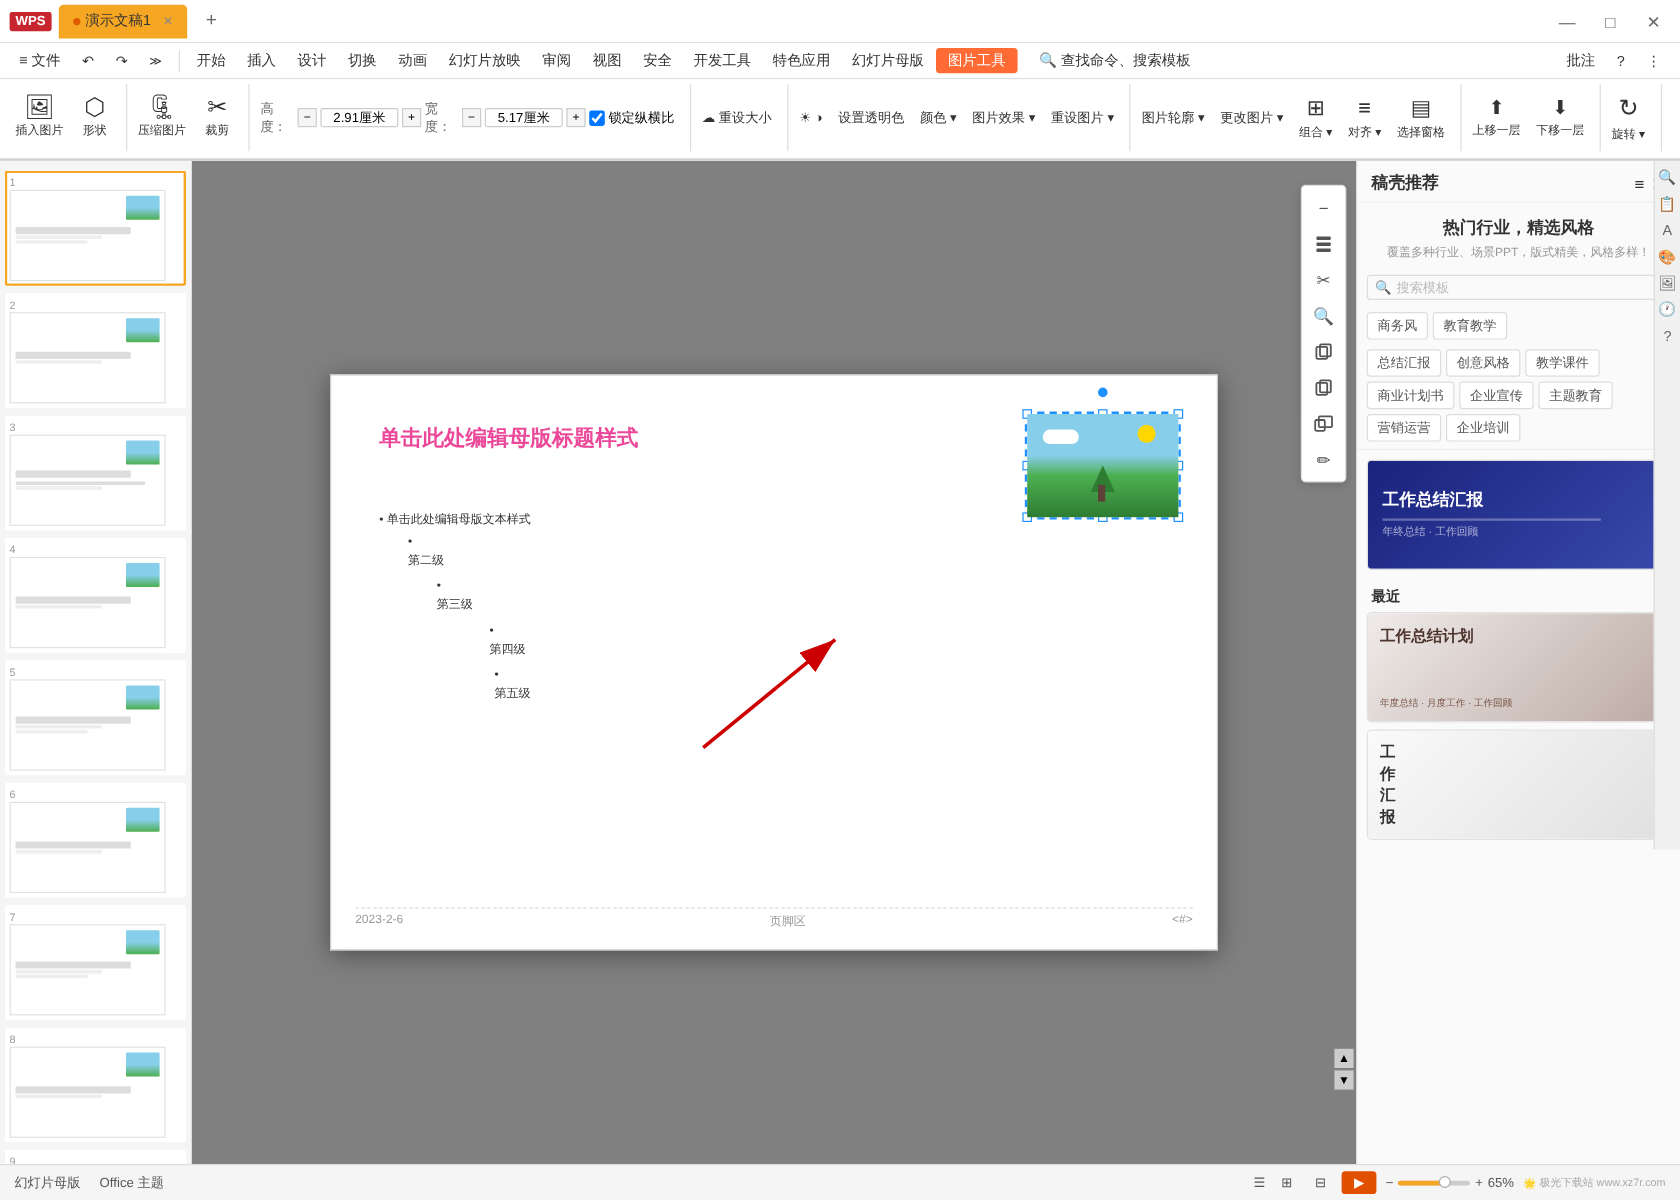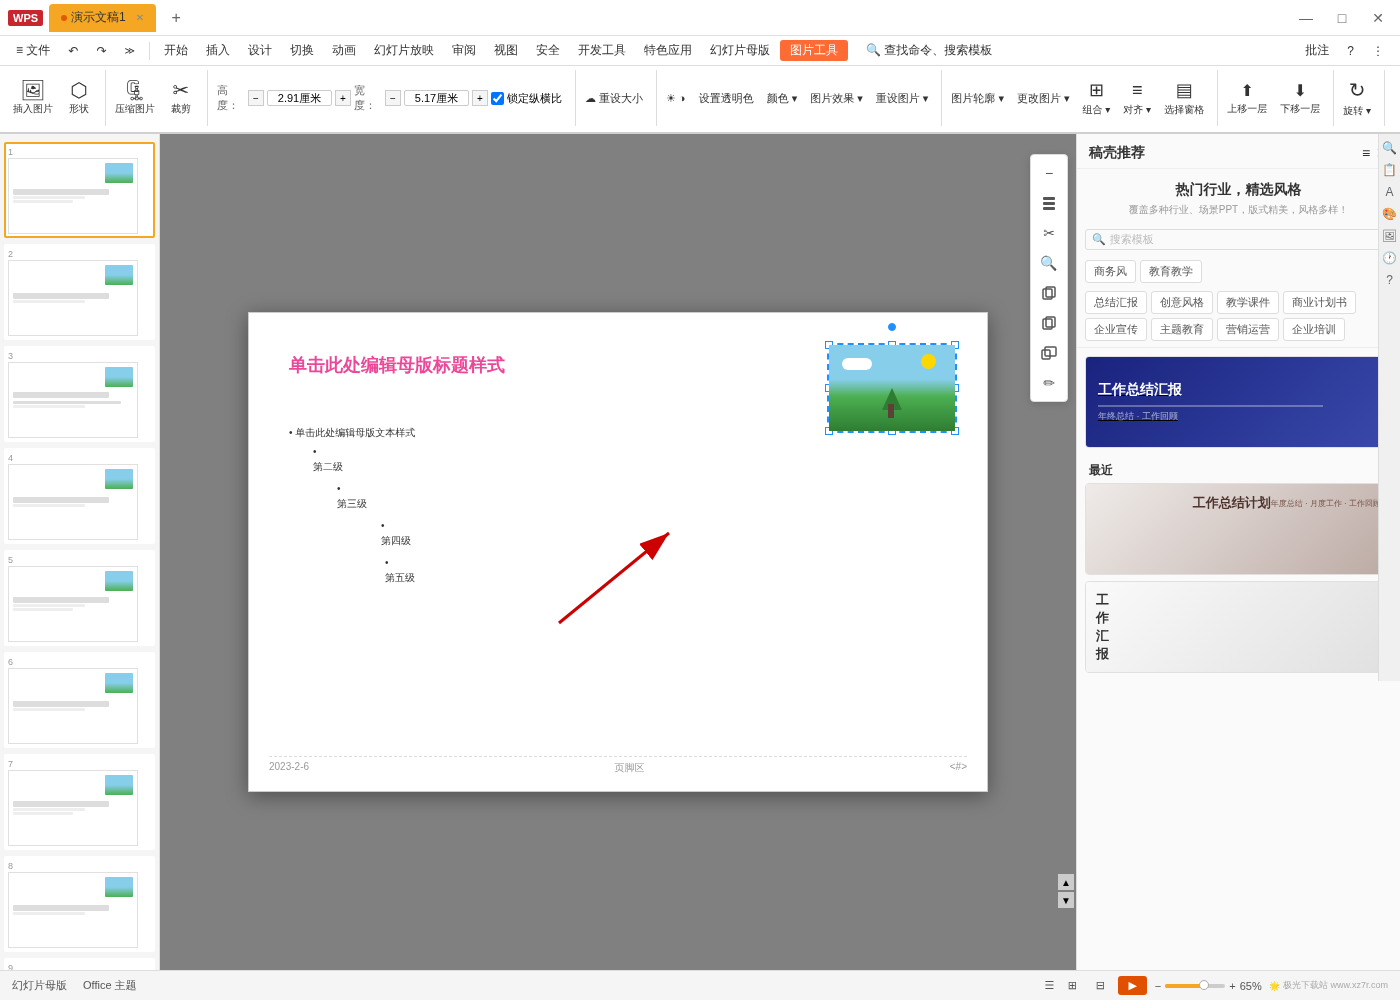--- a/index.html
+++ b/index.html
@@ -224,21 +224,21 @@
     .slide-footer {
       position: absolute; bottom: 16px; left: 20px; right: 20px;
       display: flex; justify-content: space-between;
       font-size: 10px; color: #999;
       border-top: 1px dashed #ddd;
       padding-top: 4px;
     }
 
     
     .right-panel {
-      width: 324px;
+      width: 270px;
       background: #fafafa;
       border-left: 1px solid #ddd;
       display: flex;
       flex-direction: column;
       overflow: hidden;
     }
     .right-panel-header {
       padding: 10px 12px 6px;
       font-size: 14px; font-weight: bold; color: #333;
       display: flex; justify-content: space-between; align-items: center;
@@ -715,35 +715,35 @@
           <div class="filter-btn">总结汇报</div>
           <div class="filter-btn">创意风格</div>
           <div class="filter-btn">教学课件</div>
           <div class="filter-btn">商业计划书</div>
           <div class="filter-btn">企业宣传</div>
           <div class="filter-btn">主题教育</div>
           <div class="filter-btn">营销运营</div>
           <div class="filter-btn">企业培训</div>
         </div>
 
-        <div style="padding:8px;text-decoration:underline;">
+        <div style="padding:8px;">
           <div style="border:1px solid #e0e0e0;border-radius:4px;overflow:hidden;cursor:pointer;background:white;">
             <div style="height:90px;background:linear-gradient(135deg,#1a237e,#3949ab);position:relative;display:flex;flex-direction:column;justify-content:center;padding:12px;">
               <div style="font-size:14px;color:white;font-weight:bold;">工作总结汇报</div>
               <div style="height:2px;background:rgba(255,255,255,0.3);width:80%;margin-top:6px;"></div>
               <div style="font-size:9px;color:rgba(255,255,255,0.6);margin-top:3px;">年终总结 · 工作回顾</div>
             </div>
           </div>
         </div>
 
         <div class="section-label">最近</div>
 
         <div style="padding:0 8px 8px;">
           <div style="border:1px solid #e0e0e0;border-radius:4px;overflow:hidden;cursor:pointer;background:white;margin-bottom:6px;">
-            <div style="height:90px;background:linear-gradient(135deg,#efebe9,#bcaaa4);position:relative;display:flex;flex-direction:row;justify-content:flex-end;padding:10px;">
+            <div style="height:90px;background:linear-gradient(135deg,#efebe9,#bcaaa4);position:relative;display:flex;flex-direction:column;justify-content:space-between;padding:10px;">
               <div style="font-size:13px;color:#4e342e;font-weight:bold;">工作总结计划</div>
               <div style="font-size:8px;color:#795548;margin-top:4px;">年度总结 · 月度工作 · 工作回顾</div>
             </div>
           </div>
 
           <div style="border:1px solid #e0e0e0;border-radius:4px;overflow:hidden;cursor:pointer;background:white;">
             <div style="height:90px;background:linear-gradient(135deg,#fafafa,#e0e0e0);position:relative;display:flex;flex-direction:column;justify-content:center;padding:10px;">
               <div style="font-size:13px;color:#333;font-weight:bold;letter-spacing:4px;">工<br>作<br>汇<br>报</div>
             </div>
           </div>

